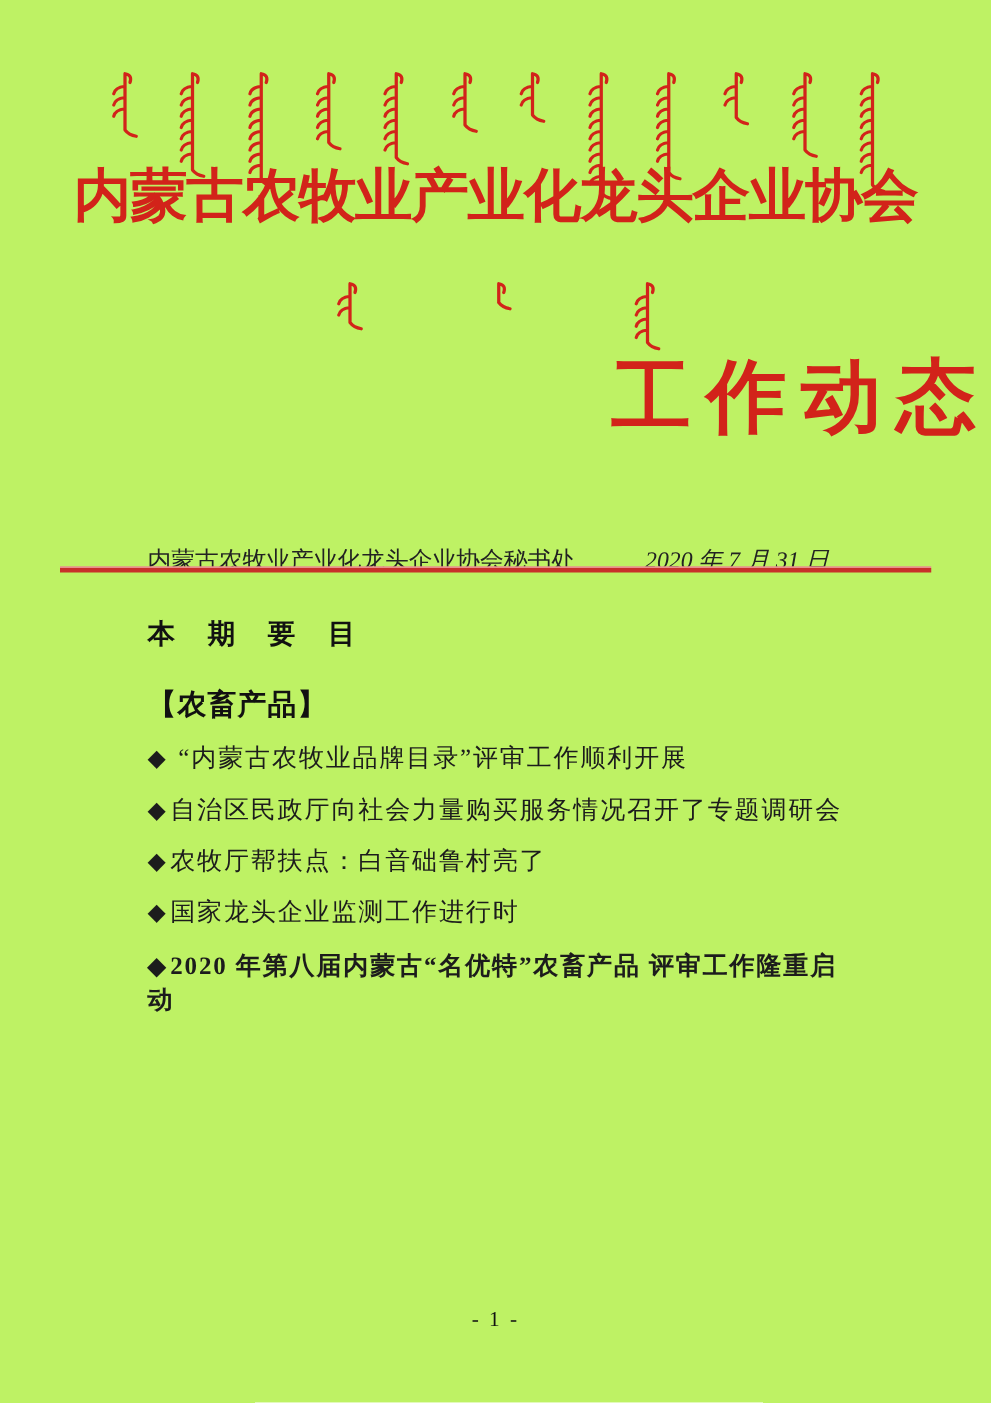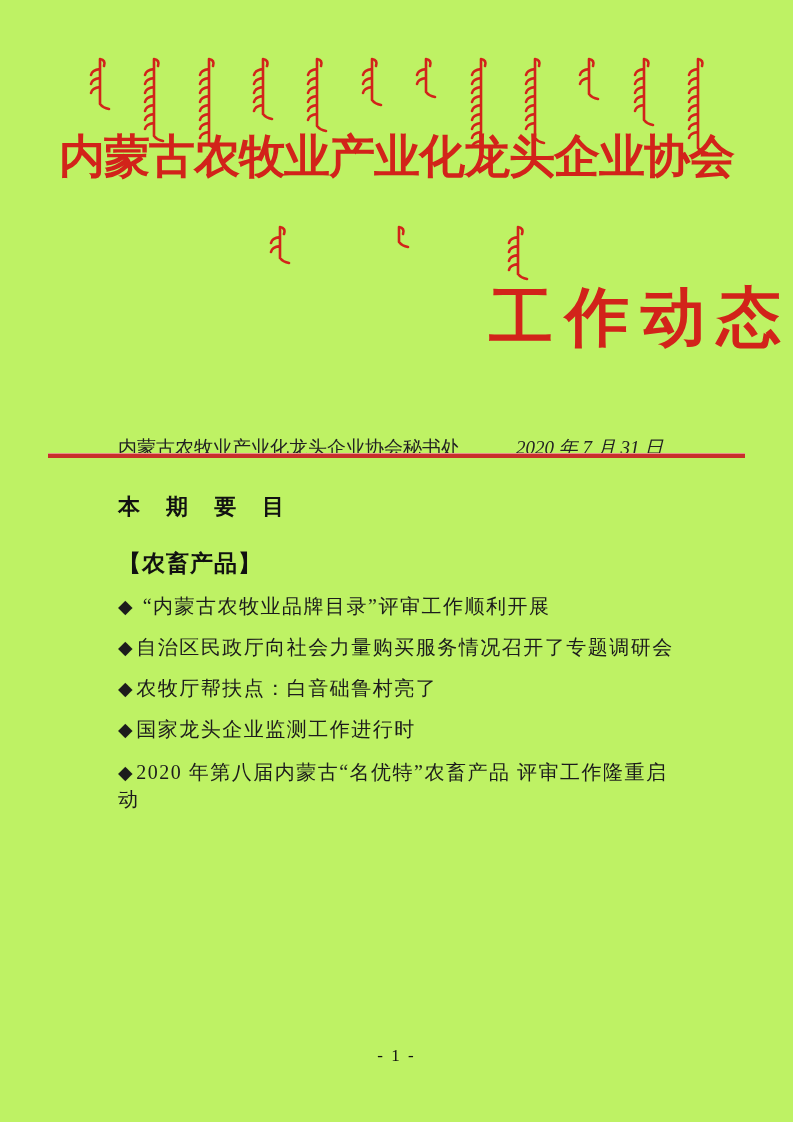--- a/index.html
+++ b/index.html
@@ -50,21 +50,21 @@
   }
   .sec-title {
     margin:26px 0 0 0;
     font:bold 23px "Liberation Sans", sans-serif; color:#111; letter-spacing:1px;
   }
   .item {
     margin:0; margin-top:14px; line-height:42px;
     font:20px "Liberation Serif", serif; letter-spacing:1.5px; color:var(--ink);
   }
   .item .bullet { font-size:19px; margin-right:2px; }
-  .item.gap-before { margin-top:16px; }
+  .item.gap-before { margin-top:16px;font-weight:bold; }
   .page-num {
     position:absolute; bottom:56px; left:0; width:100%;
     text-align:center; font:17px "Liberation Serif", serif; color:#111; letter-spacing:2px;
   }
 </style>
 </head>
 <body>
 
 <div class="page">
 

